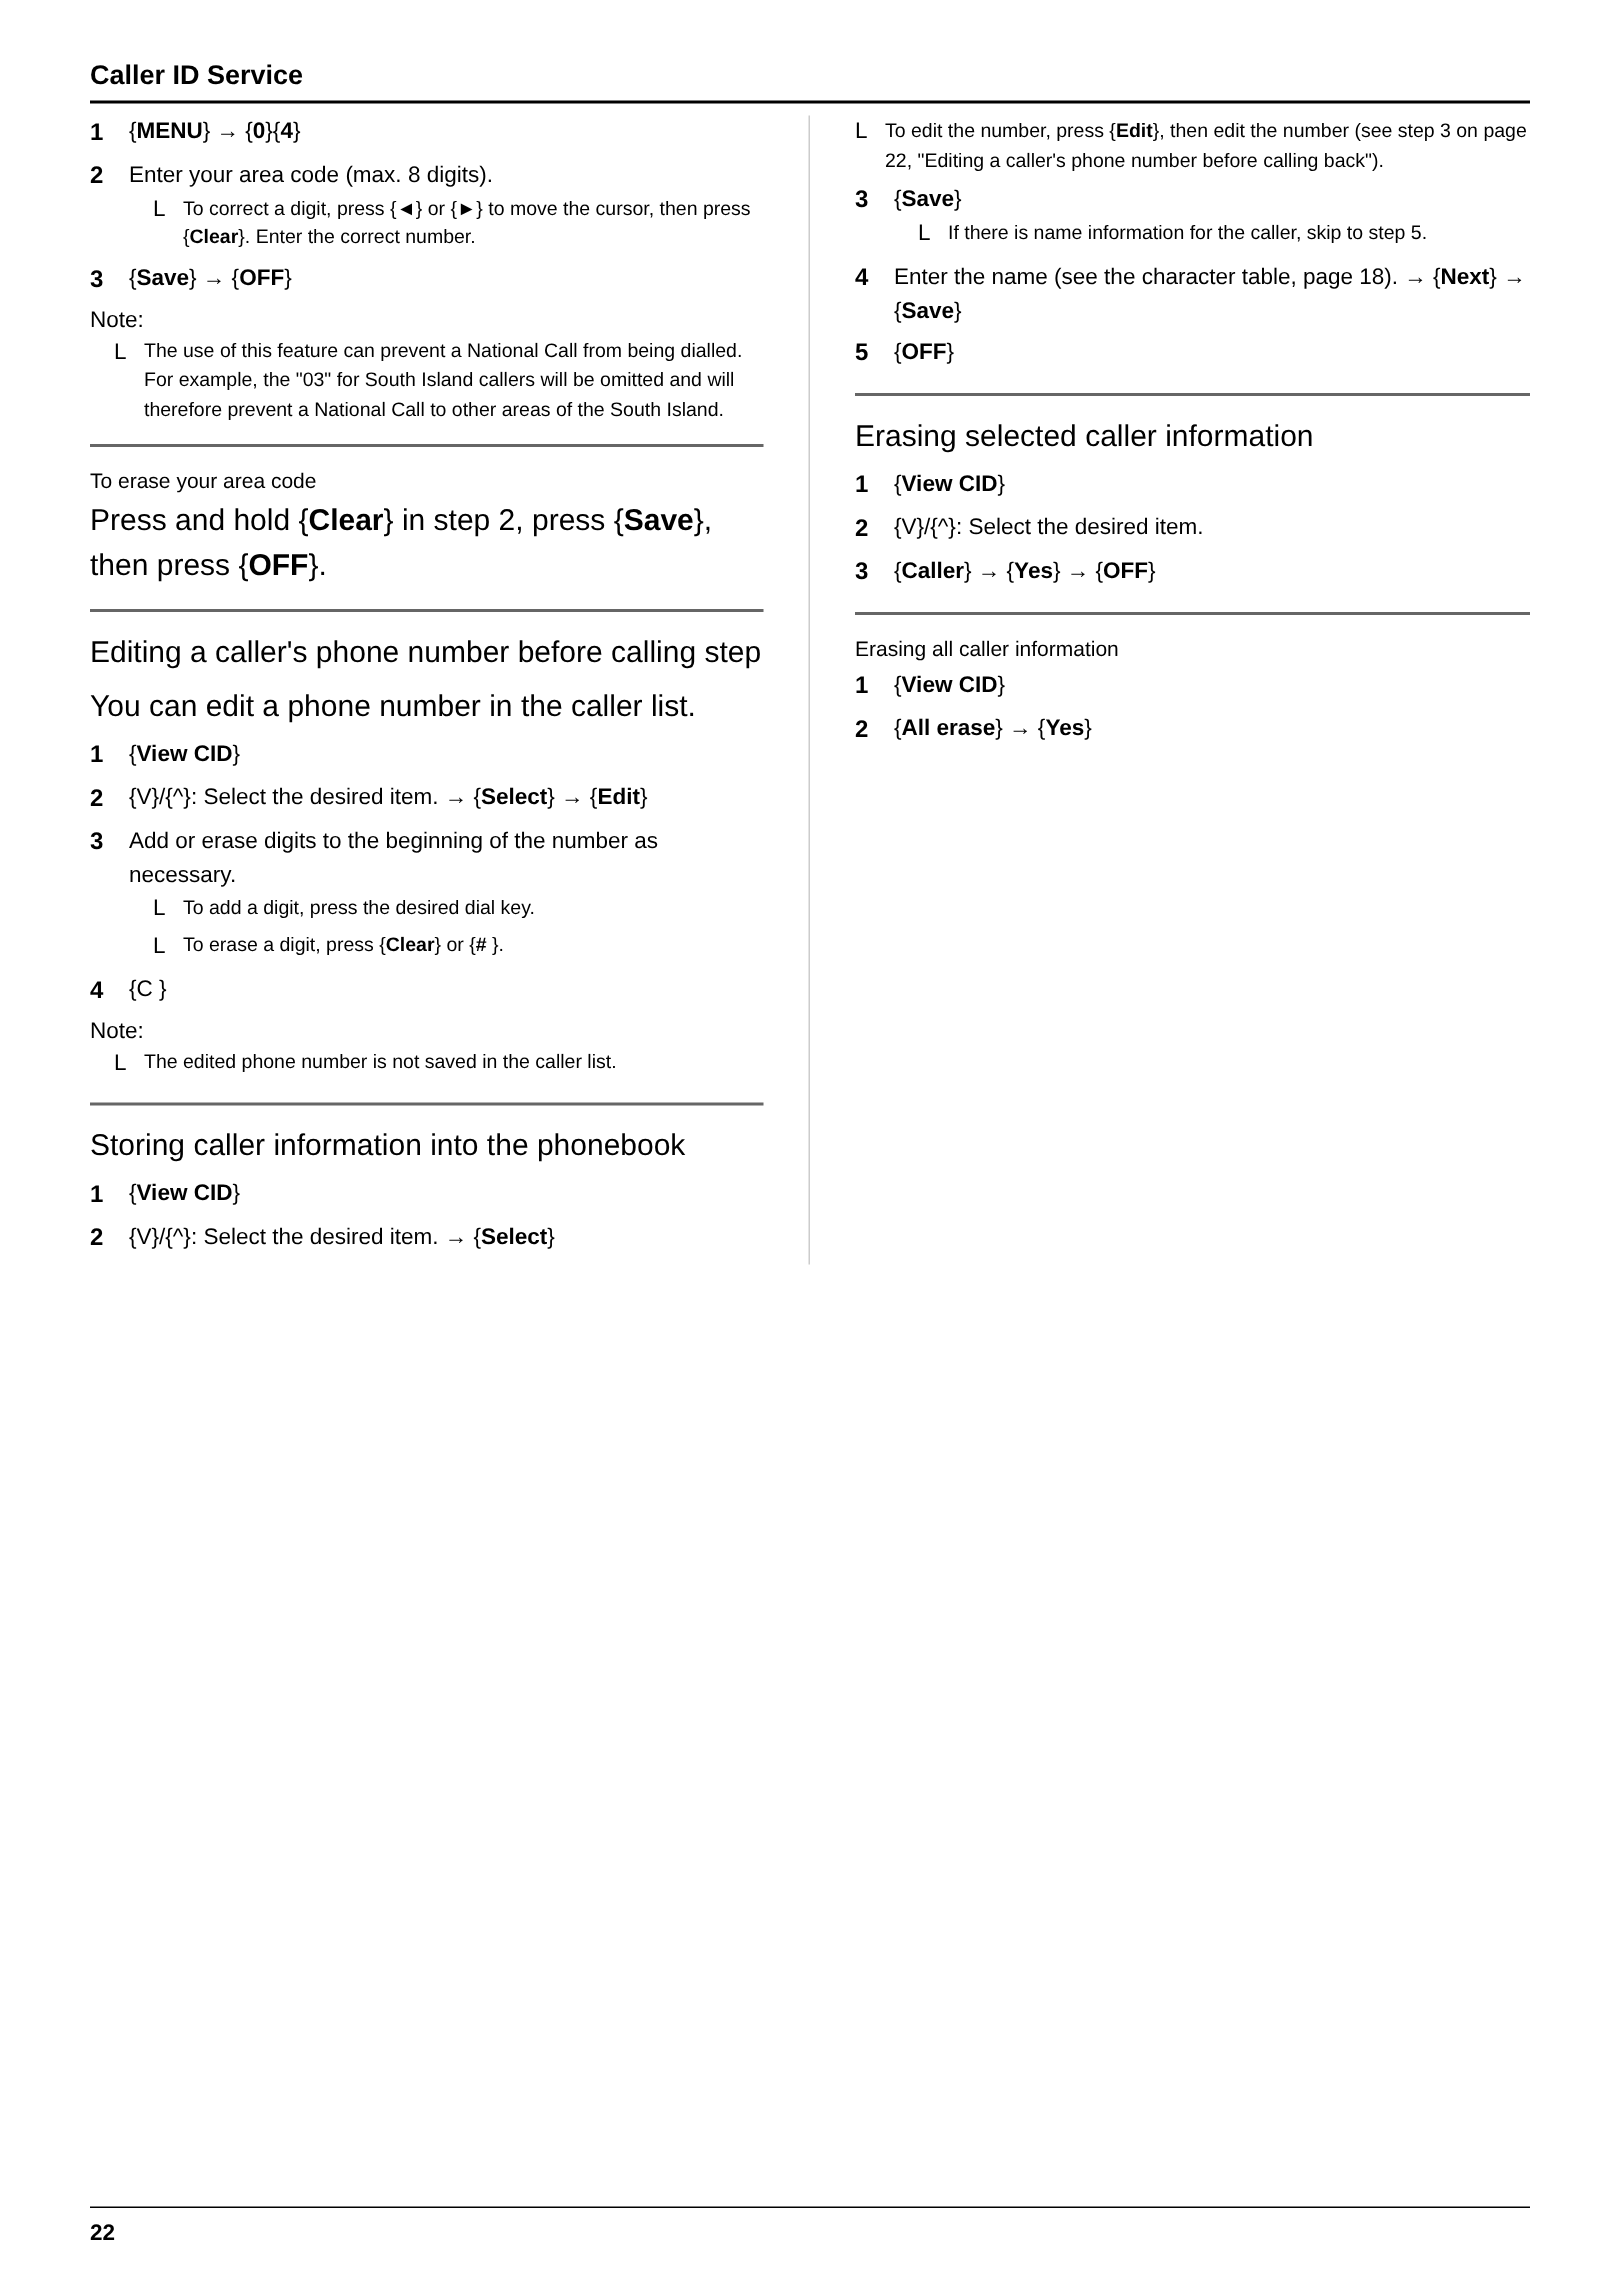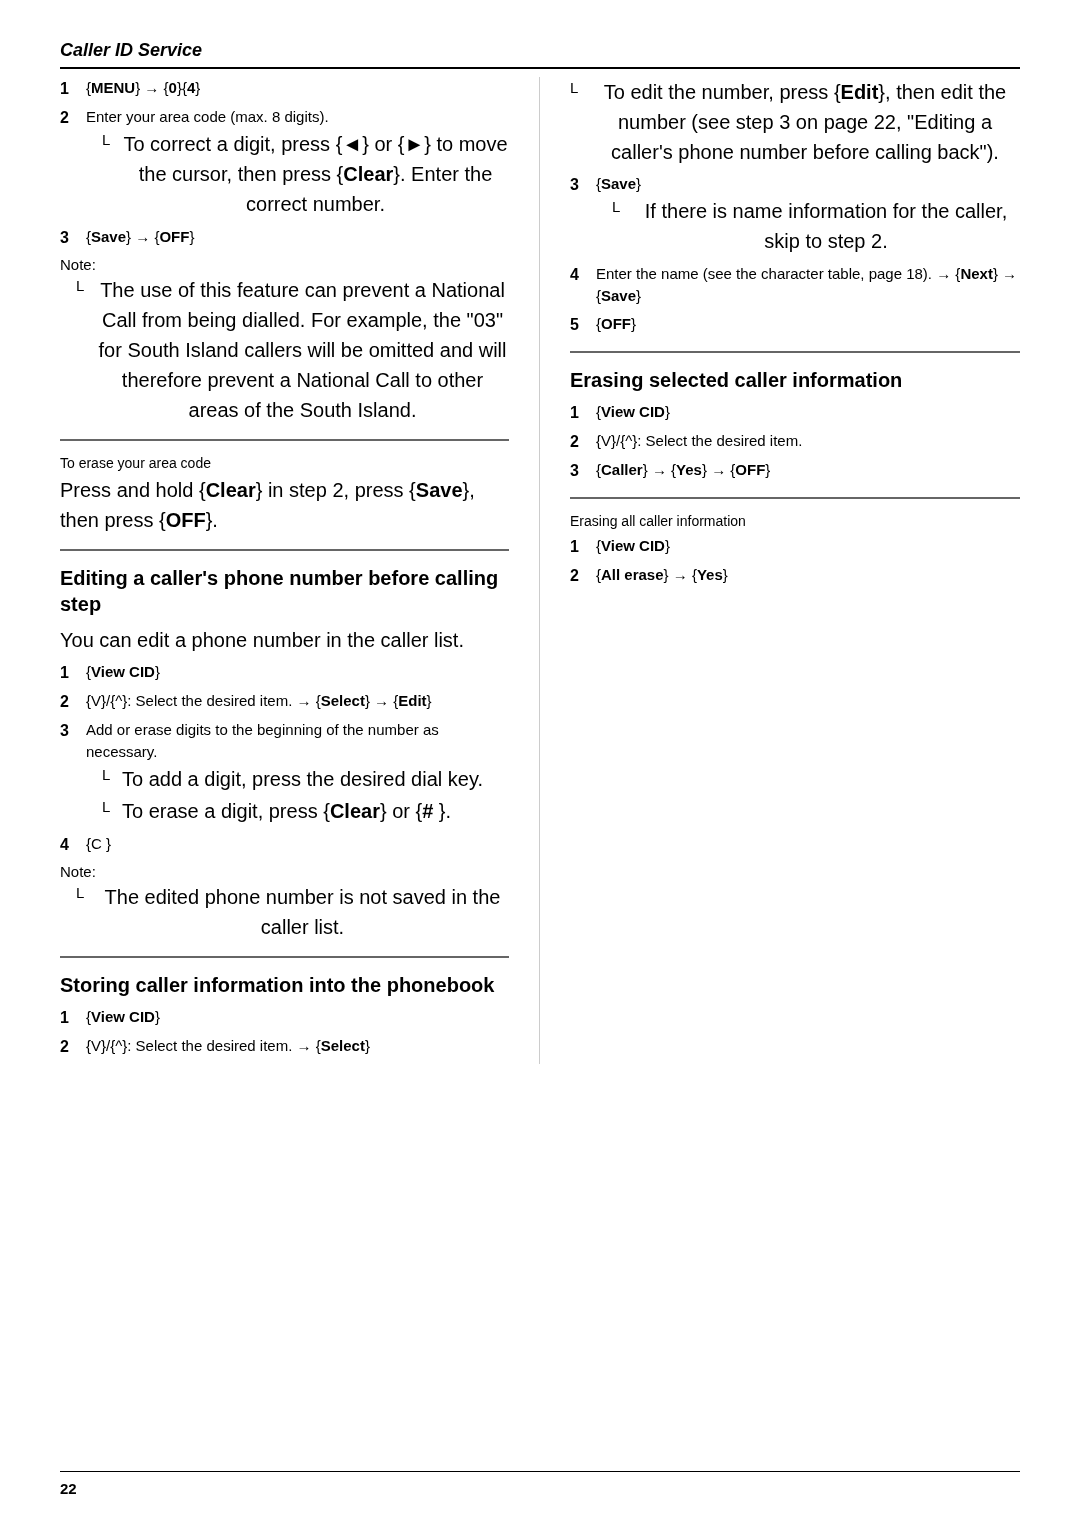--- a/index.html
+++ b/index.html
@@ -19,21 +19,20 @@
 
     .page {
       width: 1080px;
       min-height: 1527px;
       padding: 40px 60px 40px 60px;
       position: relative;
     }
 
     .page-title {
       font-size: 18px;
-      font-style: italic;
       font-weight: bold;
       margin-bottom: 8px;
       border-bottom: 2px solid #000;
       padding-bottom: 6px;
     }
 
     .two-col {
       display: flex;
       gap: 0;
     }
@@ -50,21 +49,21 @@
     }
 
     .section-divider {
       border: none;
       border-top: 2px solid #666;
       margin: 14px 0;
     }
 
     .section-heading {
       font-size: 20px;
-      font-weight: bold;
+      font-weight: normal;
       margin-bottom: 8px;
       margin-top: 4px;
       line-height: 1.3;
     }
 
     .section-subheading {
       font-size: 14px;
       font-weight: normal;
       margin-bottom: 4px;
       margin-top: 8px;
@@ -108,23 +107,22 @@
       line-height: 1.5;
     }
 
     .sub-bullet {
       min-width: 16px;
       margin-right: 4px;
       font-size: 15px;
     }
 
     .sub-content {
-      font-size: 20px;
-      line-height: 1.5;
-      text-align: center;
+      font-size: 13px;
+      line-height: 1.5;
     }
 
     .note-label {
       font-weight: normal;
       font-size: 15px;
       margin-bottom: 2px;
       margin-top: 6px;
     }
 
     .note-item {
@@ -257,21 +255,21 @@
         <span class="sub-content">To edit the number, press {<strong>Edit</strong>}, then edit the number (see step 3 on page 22, "Editing a caller's phone number before calling back").</span>
       </div>
 
       <ol class="step-list">
         <li class="step-item">
           <span class="step-num">3</span>
           <div>
             <span class="step-content">{<strong>Save</strong>}</span>
             <div class="sub-item">
               <span class="sub-bullet">L</span>
-              <span class="sub-content">If there is name information for the caller, skip to step 2.</span>
+              <span class="sub-content">If there is name information for the caller, skip to step 5.</span>
             </div>
           </div>
         </li>
         <li class="step-item">
           <span class="step-num">4</span>
           <span class="step-content">Enter the name (see the character table, page 18). → {<strong>Next</strong>} → {<strong>Save</strong>}</span>
         </li>
         <li class="step-item">
           <span class="step-num">5</span>
           <span class="step-content">{<strong>OFF</strong>}</span>

